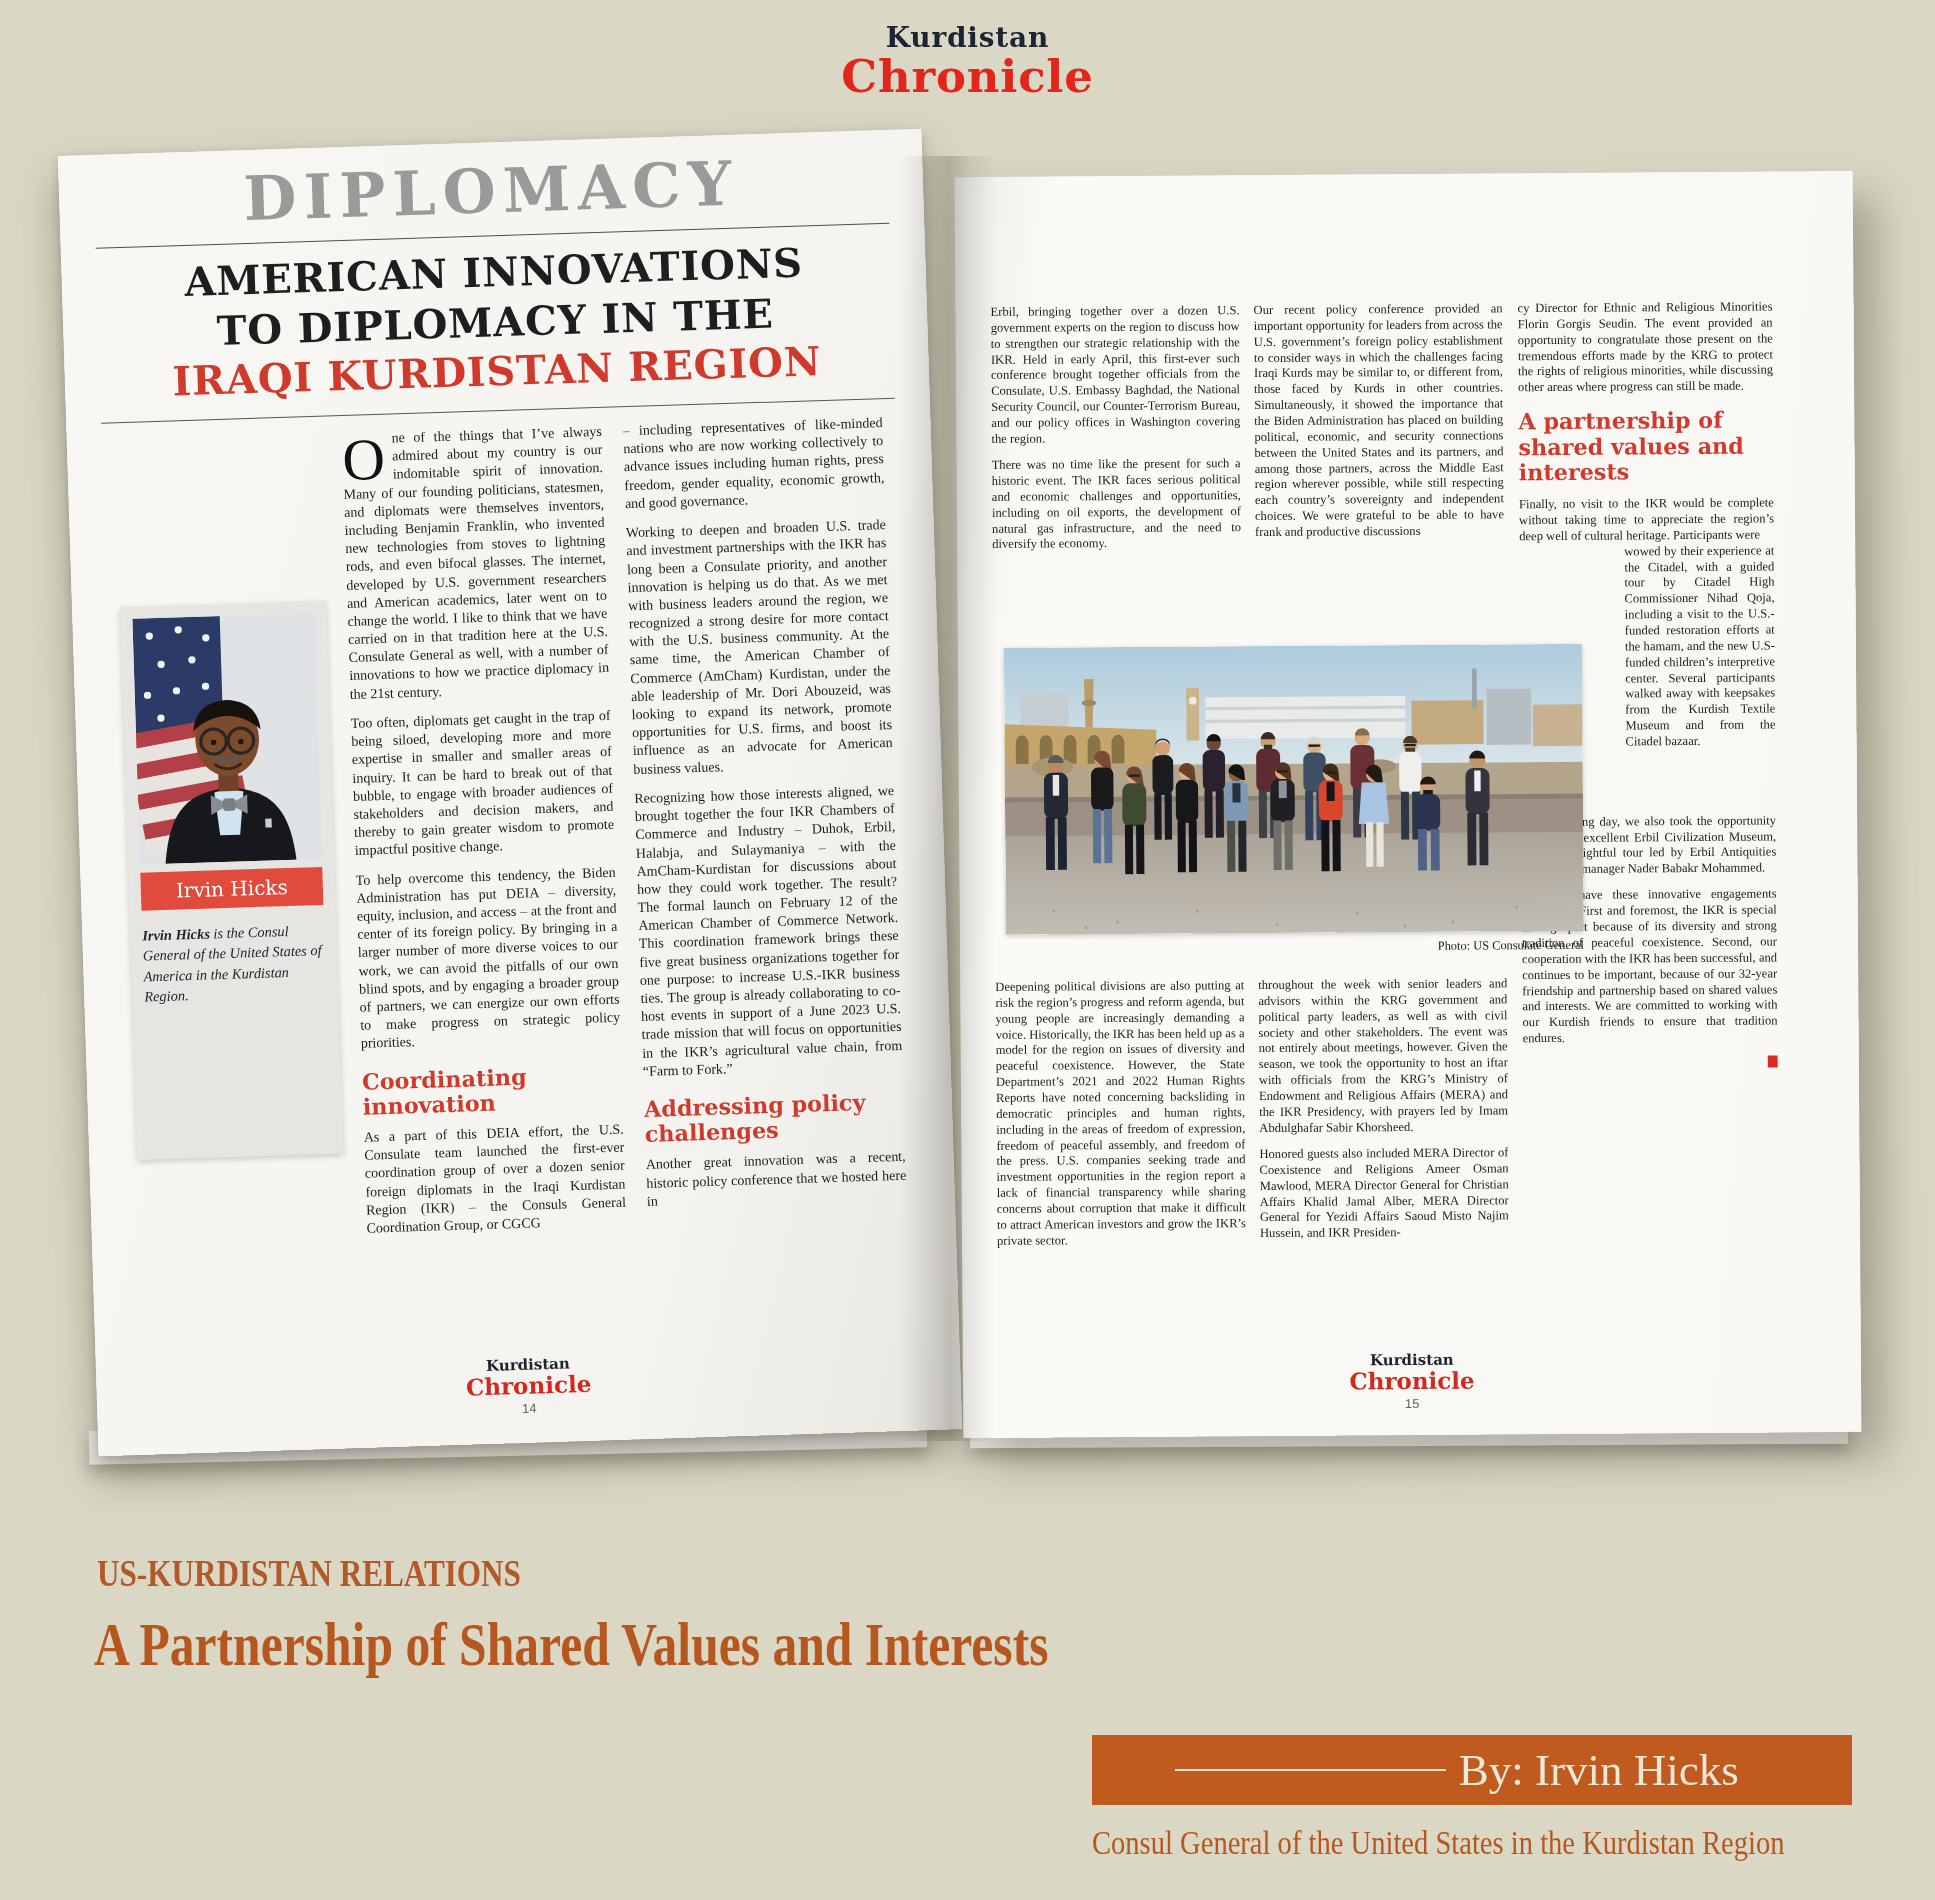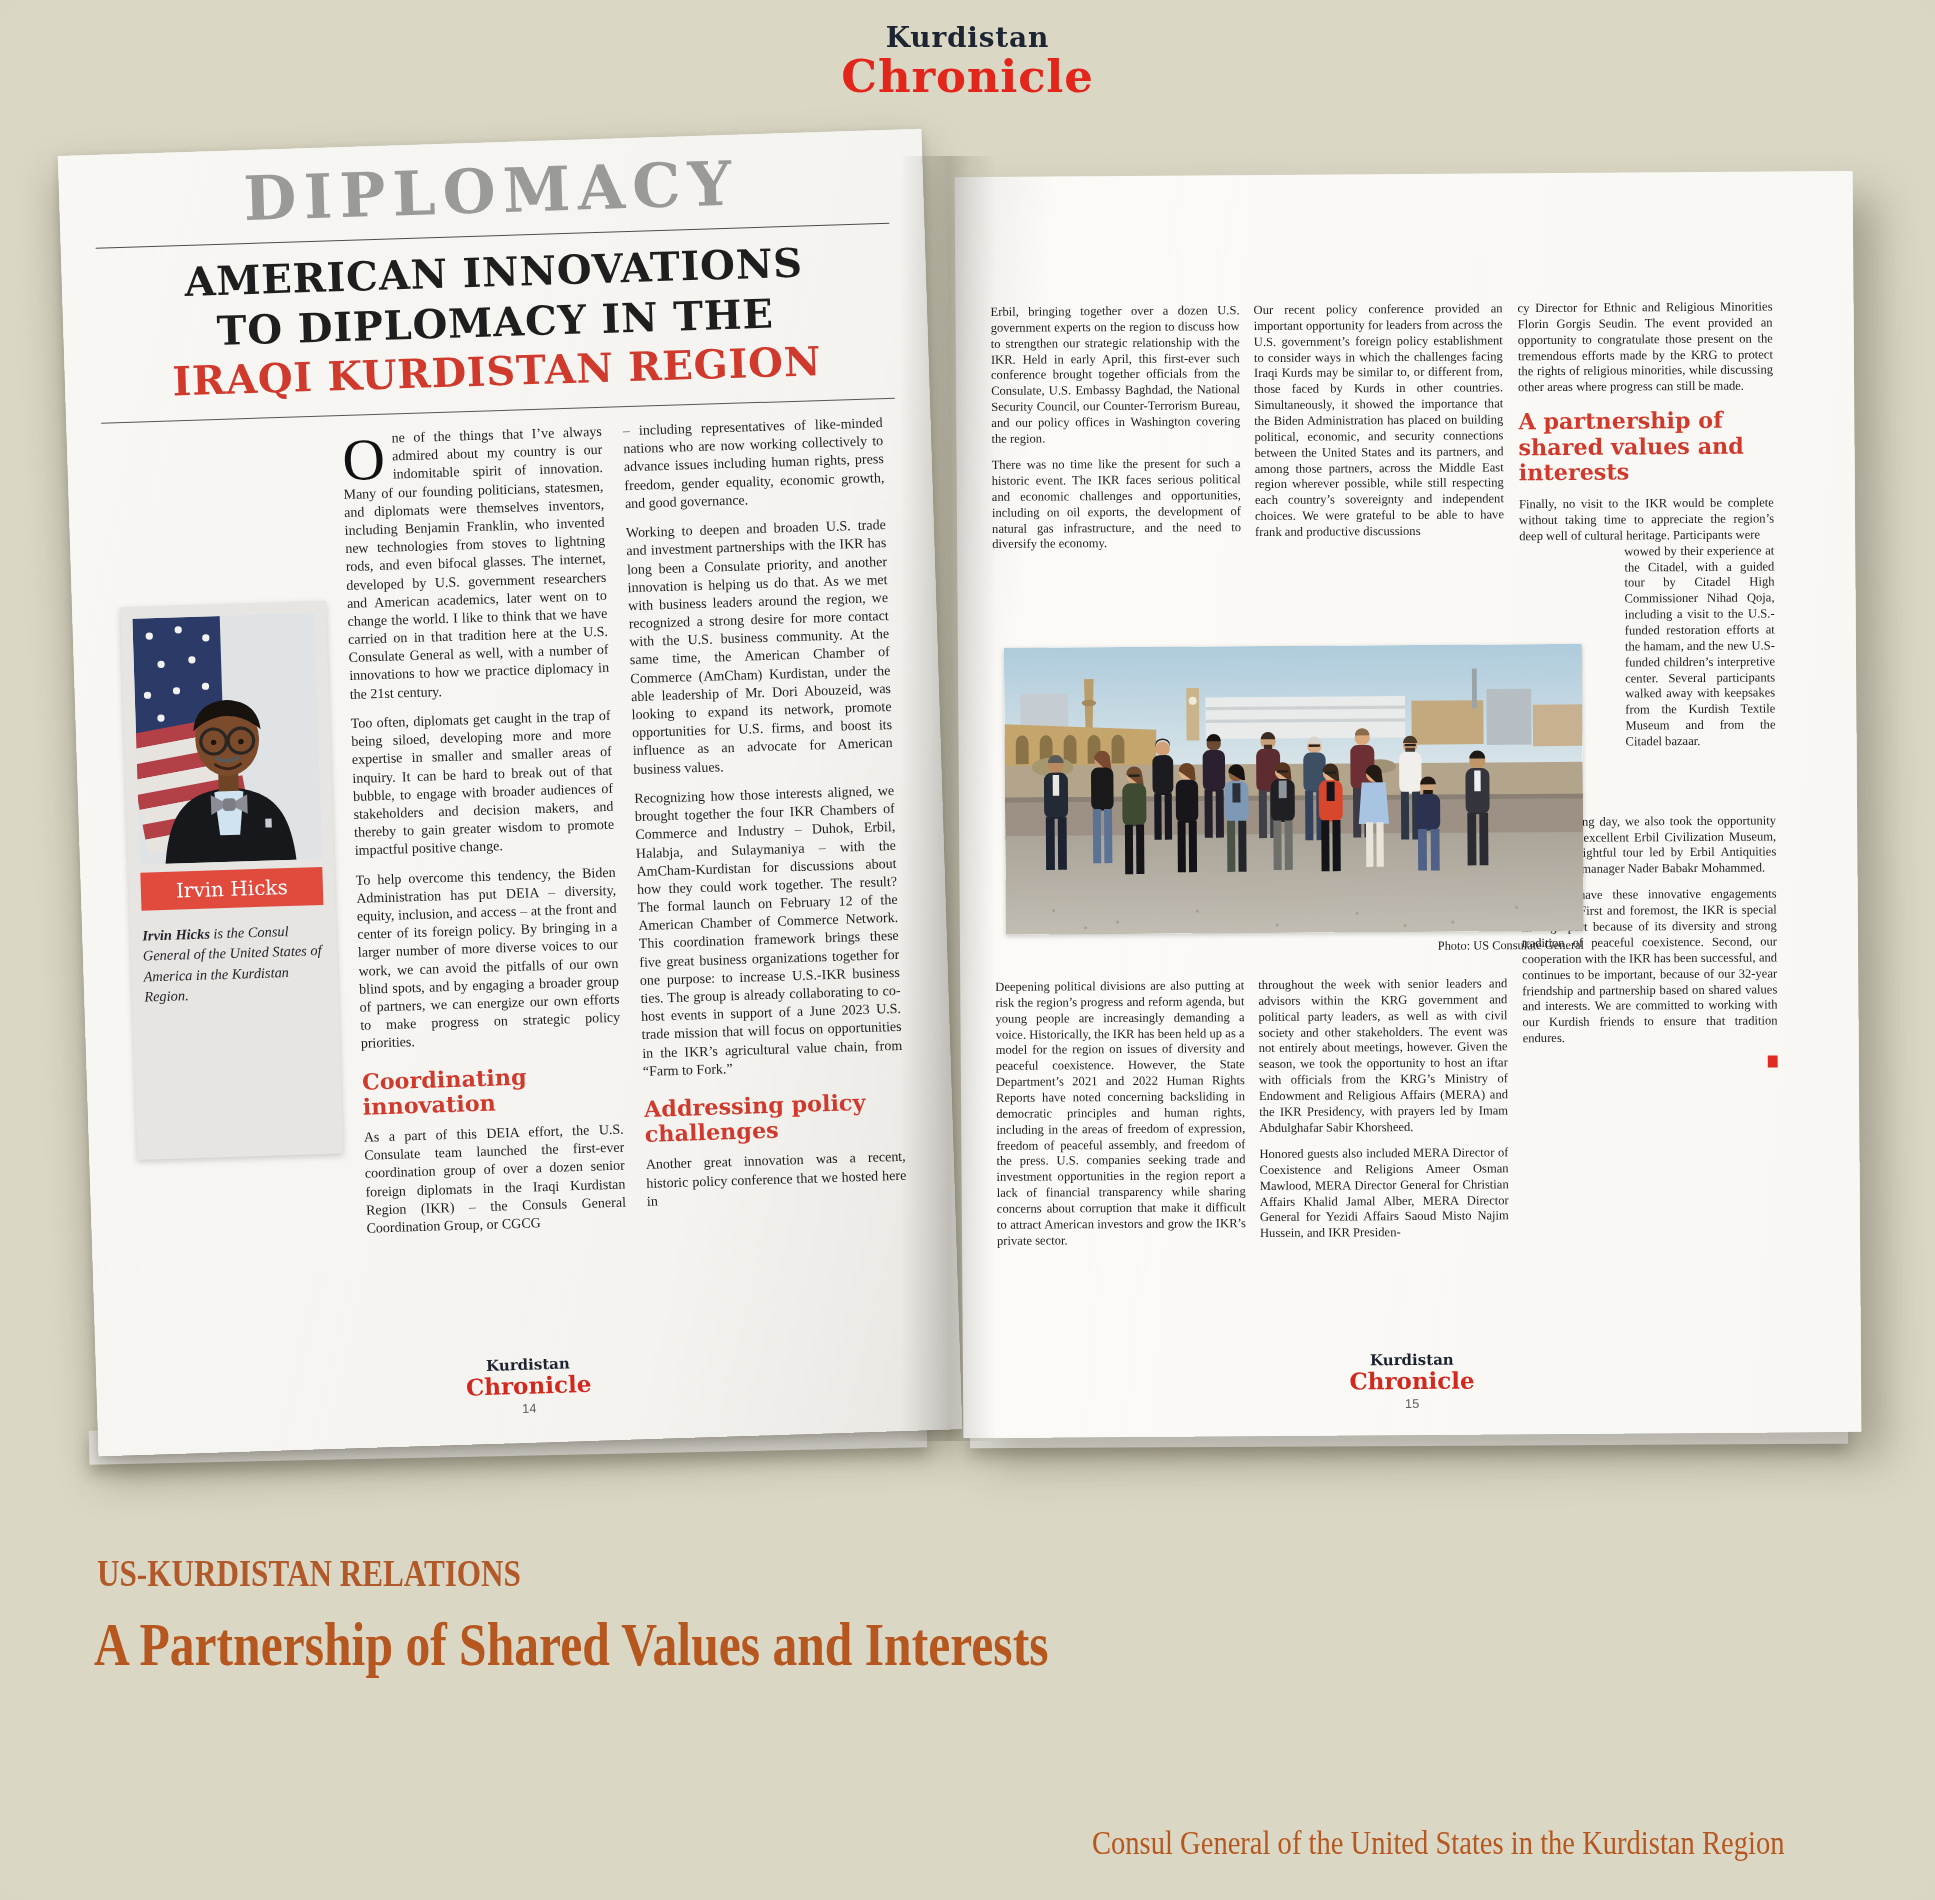--- a/index.html
+++ b/index.html
@@ -399,16 +399,20 @@
       <div class="f-k">Kurdistan</div>
       <div class="f-c">Chronicle</div>
       <div class="f-num">15</div>
     </div>
   </div>
 
   <div class="spine"></div>
 
   <div class="kicker">US-KURDISTAN RELATIONS</div>
   <div class="big-title">A Partnership of Shared Values and Interests</div>
+  <div class="byline-bar">
+    <div class="byline-line"></div>
+    <div class="byline-text">By: Irvin Hicks</div>
+  </div>
   <div class="byline-sub">Consul General of the United States in the Kurdistan Region</div>
 
 </div>
 
 
 </body></html>

